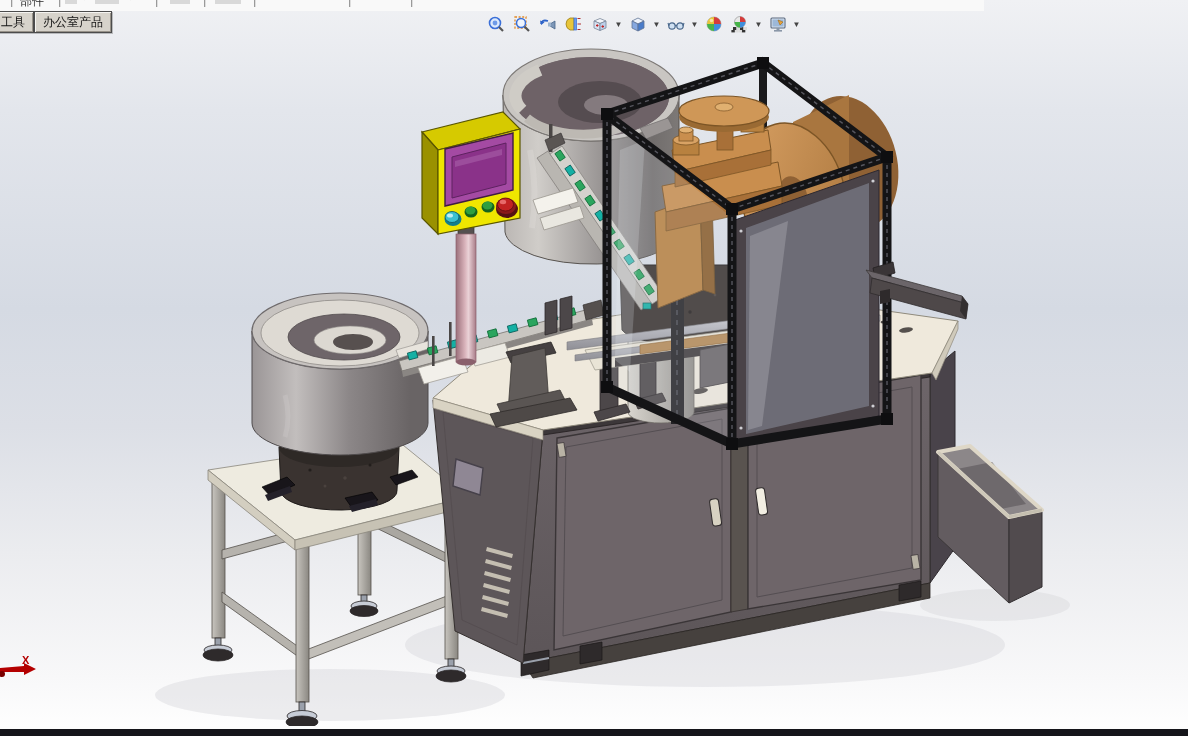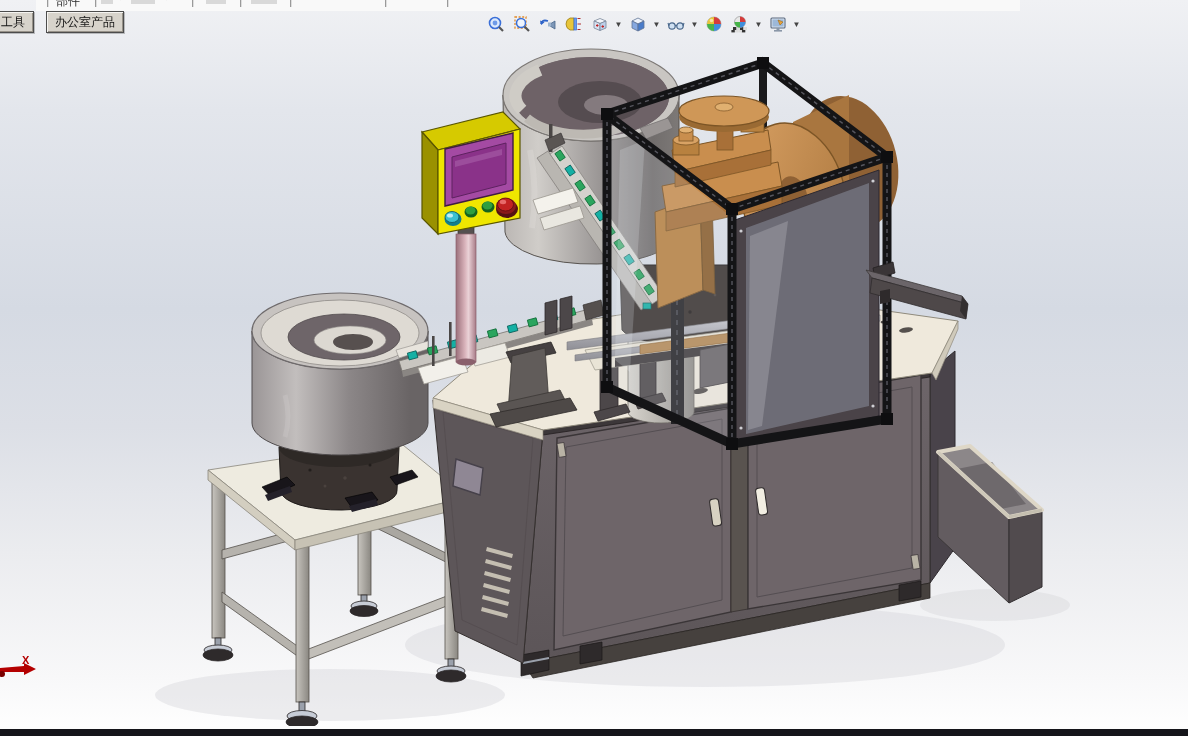--- a/index.html
+++ b/index.html
@@ -2,21 +2,21 @@
 <html><head>
 <meta charset="utf-8">
 <style>
   html,body{margin:0;padding:0;}
   body{
     width:1188px;height:736px;overflow:hidden;position:relative;
     font-family:"Liberation Sans","DejaVu Sans",sans-serif;
     background:linear-gradient(to bottom,#f0f1f4 0%,#e3e6ec 15%,#d5dae3 42%,#dcdfe6 58%,#ebecef 75%,#f8f8f9 92%,#ffffff 100%);
   }
   
-  .cmdstrip{position:absolute;left:0;top:0;width:984px;height:11px;background:#f9f9f9;overflow:hidden;z-index:30;margin-left:36px;}
+  .cmdstrip{position:absolute;left:0;top:0;width:984px;height:11px;background:#f9f9f9;overflow:hidden;z-index:30;}
   .cmdstrip .pipe{position:absolute;top:-8px;color:#8a8a8a;font-size:13px;}
   .cmdstrip .lbl{position:absolute;top:-7px;color:#2a2a2a;font-size:12px;}
   .cmdstrip .car{position:absolute;top:-8px;color:#666;font-size:9px;}
   .cmdstrip .stub{position:absolute;top:0;height:4px;background:#d9d9d9;}
   
   .tabs{position:absolute;left:0;top:11px;height:22px;z-index:30;}
   .tab{
     position:absolute;top:0;height:20px;line-height:20px;text-align:center;
     background:#d7d3cb;color:#111;font-size:12px;
     border:1px solid #4c4c4c;
@@ -466,21 +466,21 @@
   <span class="pipe" style="left:348px">|</span>
   <span class="pipe" style="left:410px">|</span>
   <span class="stub" style="left:65px;width:12px"></span>
   <span class="stub" style="left:95px;width:24px"></span>
   <span class="stub" style="left:170px;width:20px"></span>
   <span class="stub" style="left:215px;width:26px"></span>
 </div>
 
 <div class="tabs">
   <div class="tab" style="left:-8px;width:40px">工具</div>
-  <div class="tab" style="left:46px;width:76px">办公室产品</div>
+  <div class="tab" style="left:34px;width:76px">办公室产品</div>
 </div>
 
 <div class="hud">
   <div class="btn" title="zoom-to-fit">
     <svg width="18" height="18" viewBox="0 0 18 18">
       <circle cx="8" cy="8" r="5.5" fill="#dce9fb" stroke="#3a6fd8" stroke-width="1.6"></circle>
       <circle cx="8" cy="8" r="2.4" fill="#6d9ae8"></circle>
       <line x1="12" y1="12" x2="16" y2="16" stroke="#555" stroke-width="2.2"></line>
     </svg>
   </div>

